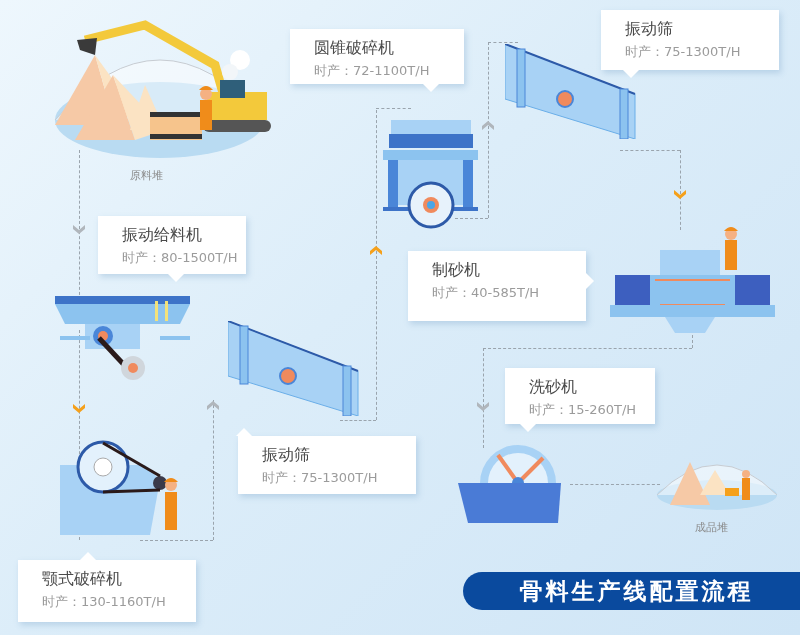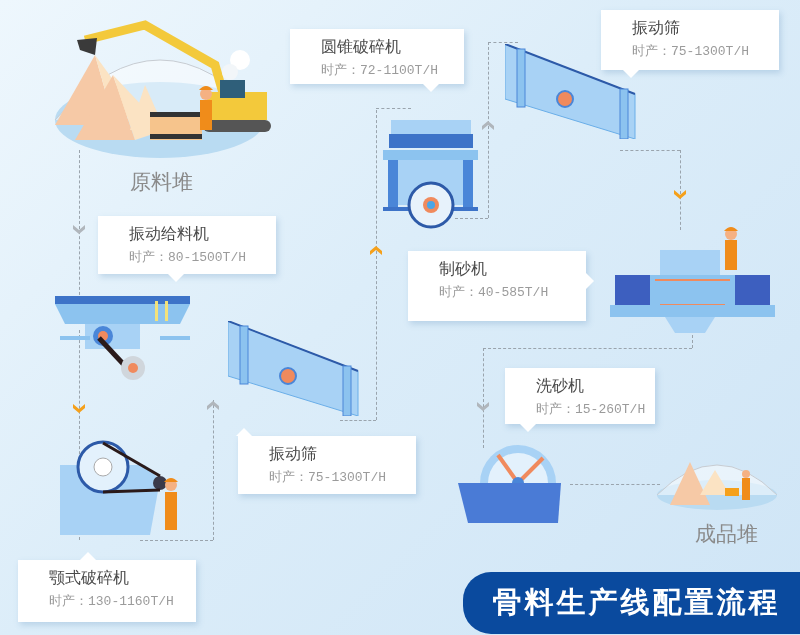--- a/index.html
+++ b/index.html
@@ -3,31 +3,31 @@
 <meta charset="utf-8">
 <style>
   *{margin:0;padding:0;box-sizing:border-box;}
   body{width:800px;height:635px;overflow:hidden;font-family:"DejaVu Sans","Liberation Sans",sans-serif;}
   #stage{position:relative;width:800px;height:635px;
     background:linear-gradient(135deg,#eef7fd 0%,#dcedf9 45%,#cfe5f6 100%);overflow:hidden;}
   .dash{position:absolute;border-color:#9aa4ad;border-style:dashed;border-width:0;}
   .v{border-left-width:1px;width:0;}
   .h{border-top-width:1px;height:0;}
   .chev{position:absolute;width:14px;height:14px;}
-  .card{position:absolute;background:#fff;box-shadow:2px 3px 6px rgba(80,130,180,.25);padding:8px 14px 0 31px;font-family:Liberation Mono, monospace;}
+  .card{position:absolute;background:#fff;box-shadow:2px 3px 6px rgba(80,130,180,.25);padding:8px 14px 0 24px;}
   .card .t{font-size:16px;color:#4a4a4a;line-height:22px;white-space:nowrap;}
   .card .s{font-size:13px;color:#9b9b9b;line-height:20px;margin-top:2px;white-space:nowrap;}
   .tip{position:absolute;width:0;height:0;border:8px solid transparent;}
   .tip.down{border-top-color:#fff;bottom:-16px;}
   .tip.up{border-bottom-color:#fff;top:-16px;}
   .tip.right{border-left-color:#fff;right:-16px;top:22px;}
-  .pile-label{position:absolute;font-size:21px;color:#8a8a8a;}
+  .pile-label{position:absolute;font-size:11px;color:#8a8a8a;}
   .machine{position:absolute;}
-  .banner{position:absolute;left:463px;top:572px;width:337px;height:62px;background:#0a4a9e;
-    border-radius:28px 0 0 28px;color:#fff;font-weight:bold;font-size:29px;letter-spacing:3px;
+  .banner{position:absolute;left:463px;top:572px;width:337px;height:38px;background:#0a4a9e;
+    border-radius:28px 0 0 28px;color:#fff;font-weight:bold;font-size:23px;letter-spacing:3px;
     display:flex;align-items:center;justify-content:center;padding-left:10px;}
 </style>
 </head>
 <body>
 
 <div id="stage">
 
   <div class="dash v" style="left:79px;top:150px;height:150px;"></div>
   <div class="dash v" style="left:79px;top:330px;height:210px;"></div>
   <div class="dash h" style="left:140px;top:540px;width:73px;"></div>
@@ -115,21 +115,21 @@
     <div class="tip down" style="left:22px;"></div>
   </div>
   <svg class="machine" style="left:505px;top:44px;" width="132" height="95" viewBox="0 0 132 95">
     <polygon points="0,0 130,50 130,95 0,55" fill="#a8d2f5" stroke="#6aaee8"></polygon>
     <line x1="0" y1="0" x2="130" y2="50" stroke="#2d5aa8" stroke-width="2"></line>
     <rect x="12" y="5" width="8" height="58" fill="#8cc3ef" stroke="#4a86d8"></rect>
     <rect x="115" y="45" width="8" height="50" fill="#8cc3ef" stroke="#4a86d8"></rect>
     <circle cx="60" cy="55" r="8" fill="#f08a5d" stroke="#4a86d8" stroke-width="2"></circle>
   </svg>
 
-  <div class="card" style="left:98px;top:216px;width:178px;height:58px;">
+  <div class="card" style="left:98px;top:216px;width:148px;height:58px;">
     <div class="t">振动给料机</div>
     <div class="s">时产：80-1500T/H</div>
     <div class="tip down" style="left:70px;"></div>
   </div>
   <svg class="machine" style="left:55px;top:296px;" width="135" height="85" viewBox="0 0 135 85">
     <rect x="0" y="0" width="135" height="8" fill="#3d73c8"></rect>
     <polygon points="0,8 135,8 125,28 10,28" fill="#8cc3ef"></polygon>
     <rect x="100" y="5" width="3" height="20" fill="#f3e27a"></rect>
     <rect x="110" y="5" width="3" height="20" fill="#f3e27a"></rect>
     <rect x="30" y="28" width="55" height="25" fill="#a8d2f5"></rect>

